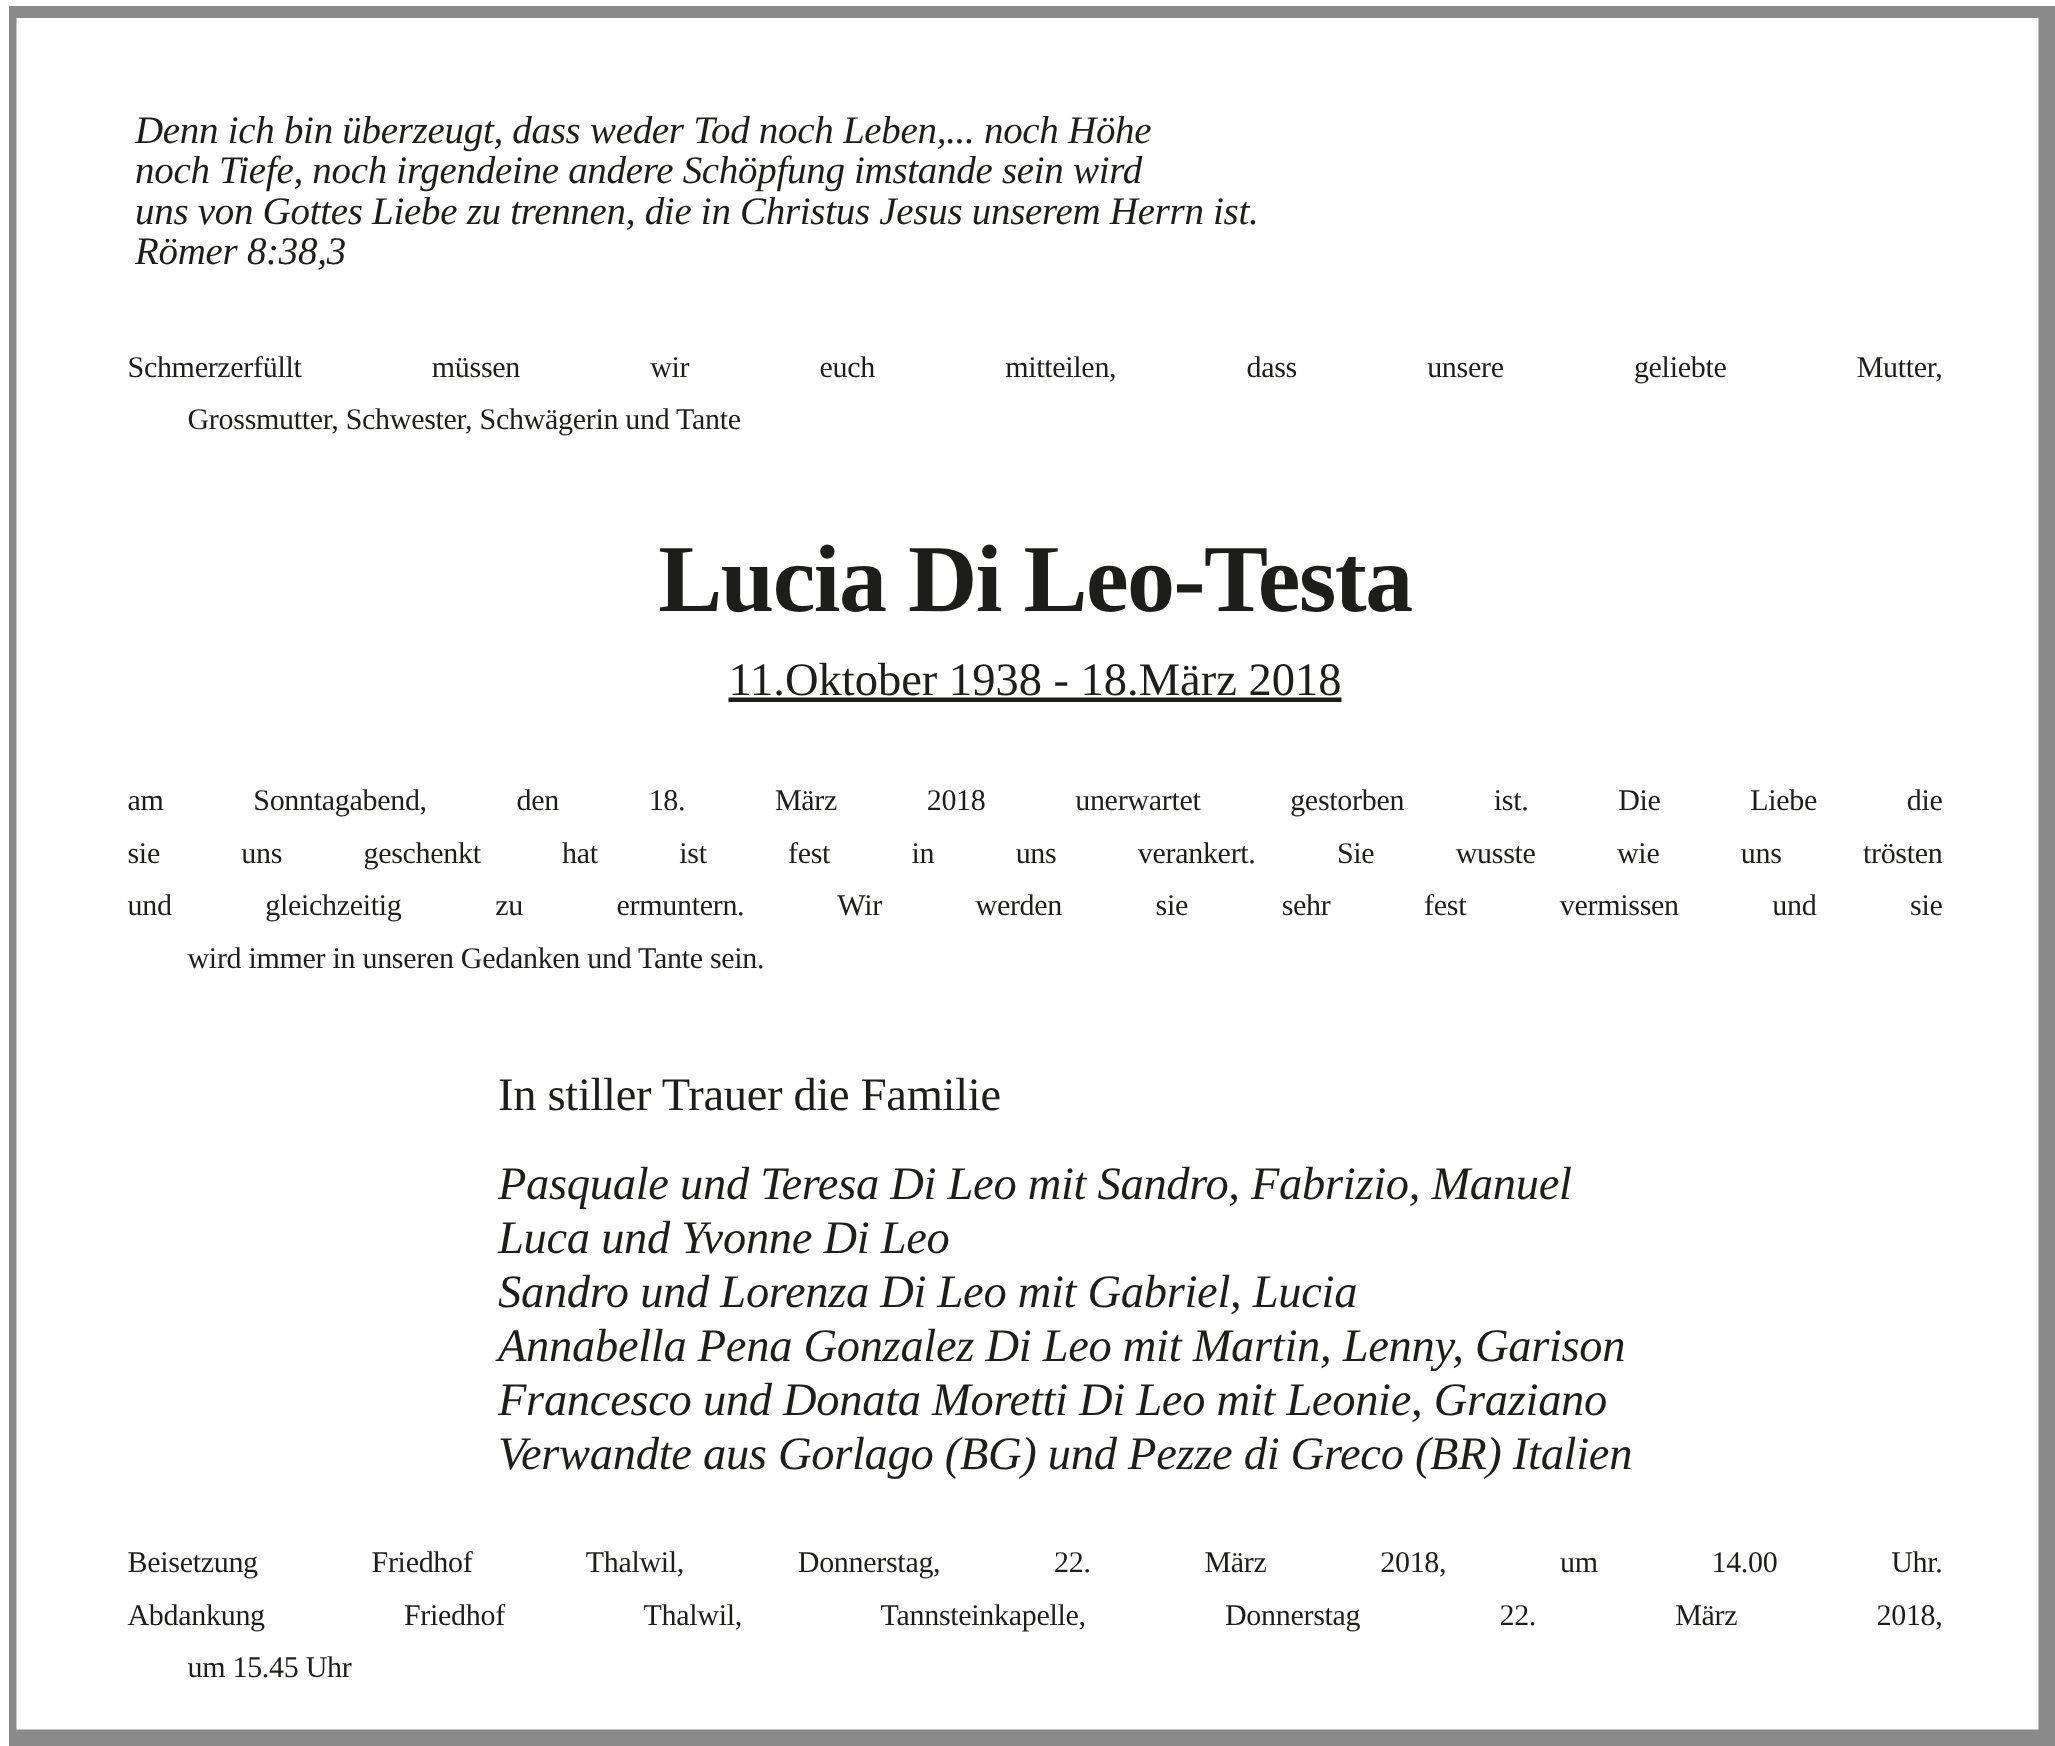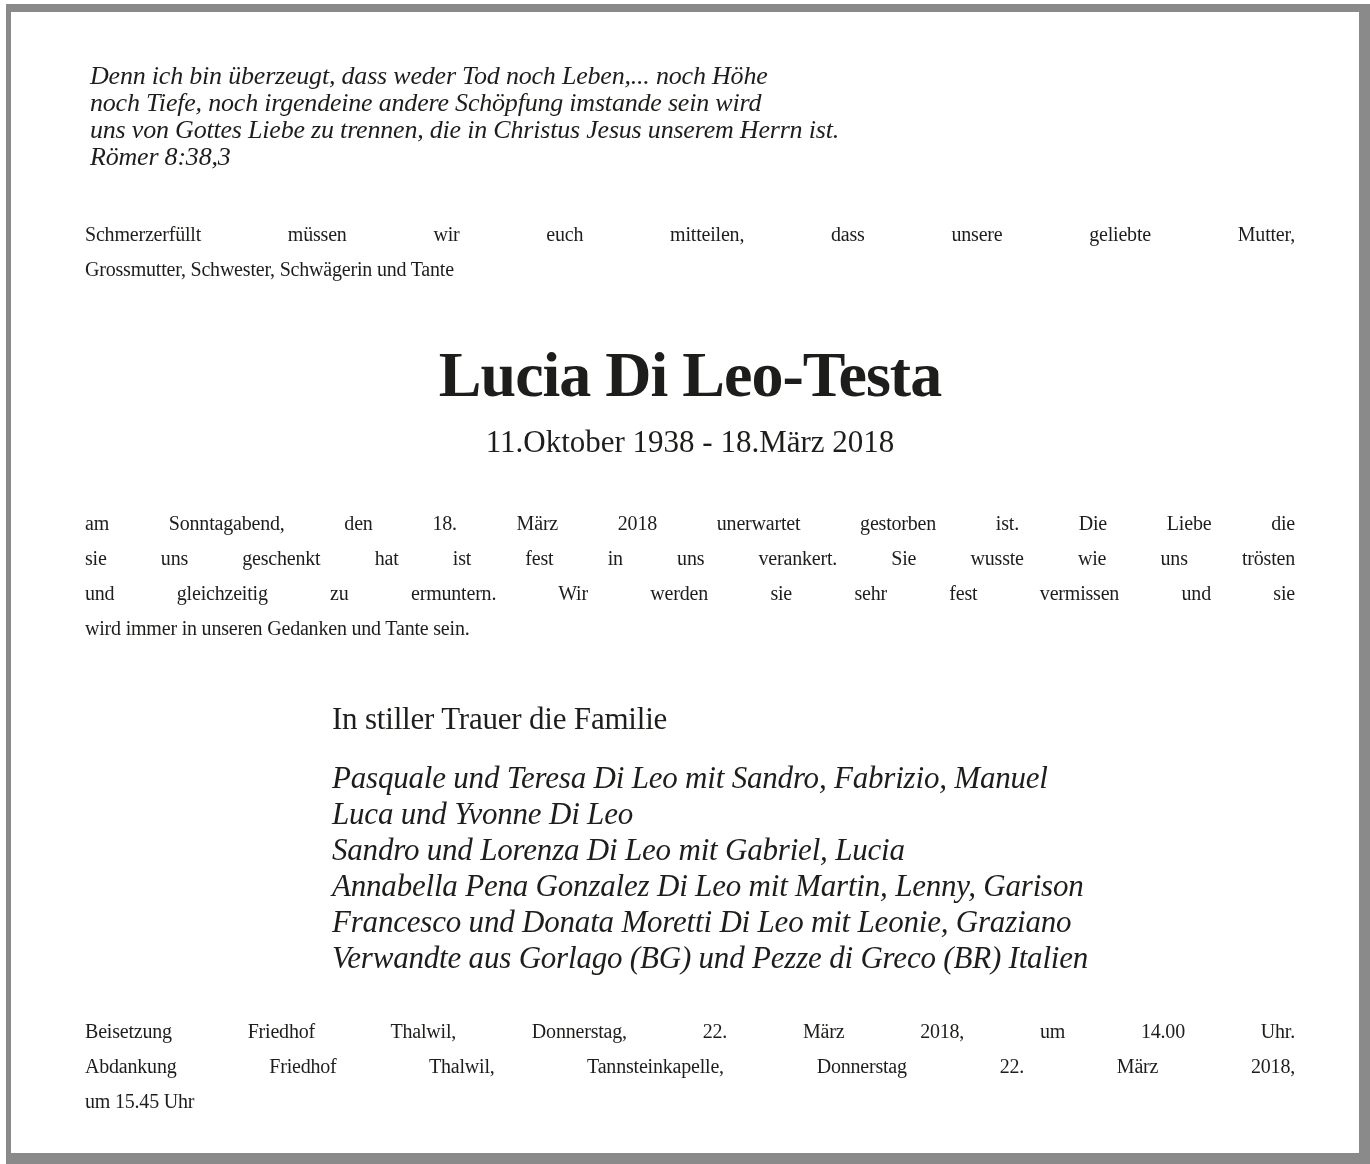--- a/index.html
+++ b/index.html
@@ -17,52 +17,53 @@
     top: 4px; left: 6px; right: 0; bottom: 0;
     border-style: solid;
     border-color: #8a8a8a;
     border-width: 8px 11px 11px 5px;
     background: #ffffff;
     box-sizing: border-box;
   }
   .content {
     position: absolute;
     top: 0; left: 0; right: 0; bottom: 0;
-    padding: 5px 64px 0 74px;
+    padding: 16px 64px 0 74px;
     box-sizing: border-box;
   }
   .quote {
     margin-top: 45px;
     margin-left: 5px;
     font-style: italic;
     font-size: 26px;
     line-height: 27px;
     letter-spacing: -0.2px;
   }
   .block {
     font-size: 20px;
     line-height: 35px;
     letter-spacing: -0.2px;
   }
   .tj { text-align: justify; text-align-last: justify; }
-  .tl { text-align: left; }
+  .tl { text-align: left; margin-left: 40px; }
   .intro { margin-top: 47px; }
   .name {
     margin: 48px 0 0 0;
     font-size: 64px;
     line-height: 80px;
     font-weight: bold;
     text-align: center;
     letter-spacing: -1px;
   }
   .dates {
     margin-top: 10px;
     font-size: 31px;
     line-height: 33px;
     text-align: center;
+    text-decoration: underline;
   }
   .bodytext { margin-top: 48px; }
   .mourning { margin-top: 55px; margin-left: 247px; font-family: Liberation Serif, serif; }
   .mourning-head {
     font-size: 31px;
     line-height: 35px;
     letter-spacing: -0.2px;
   }
   .family {
     margin-top: 24px;

